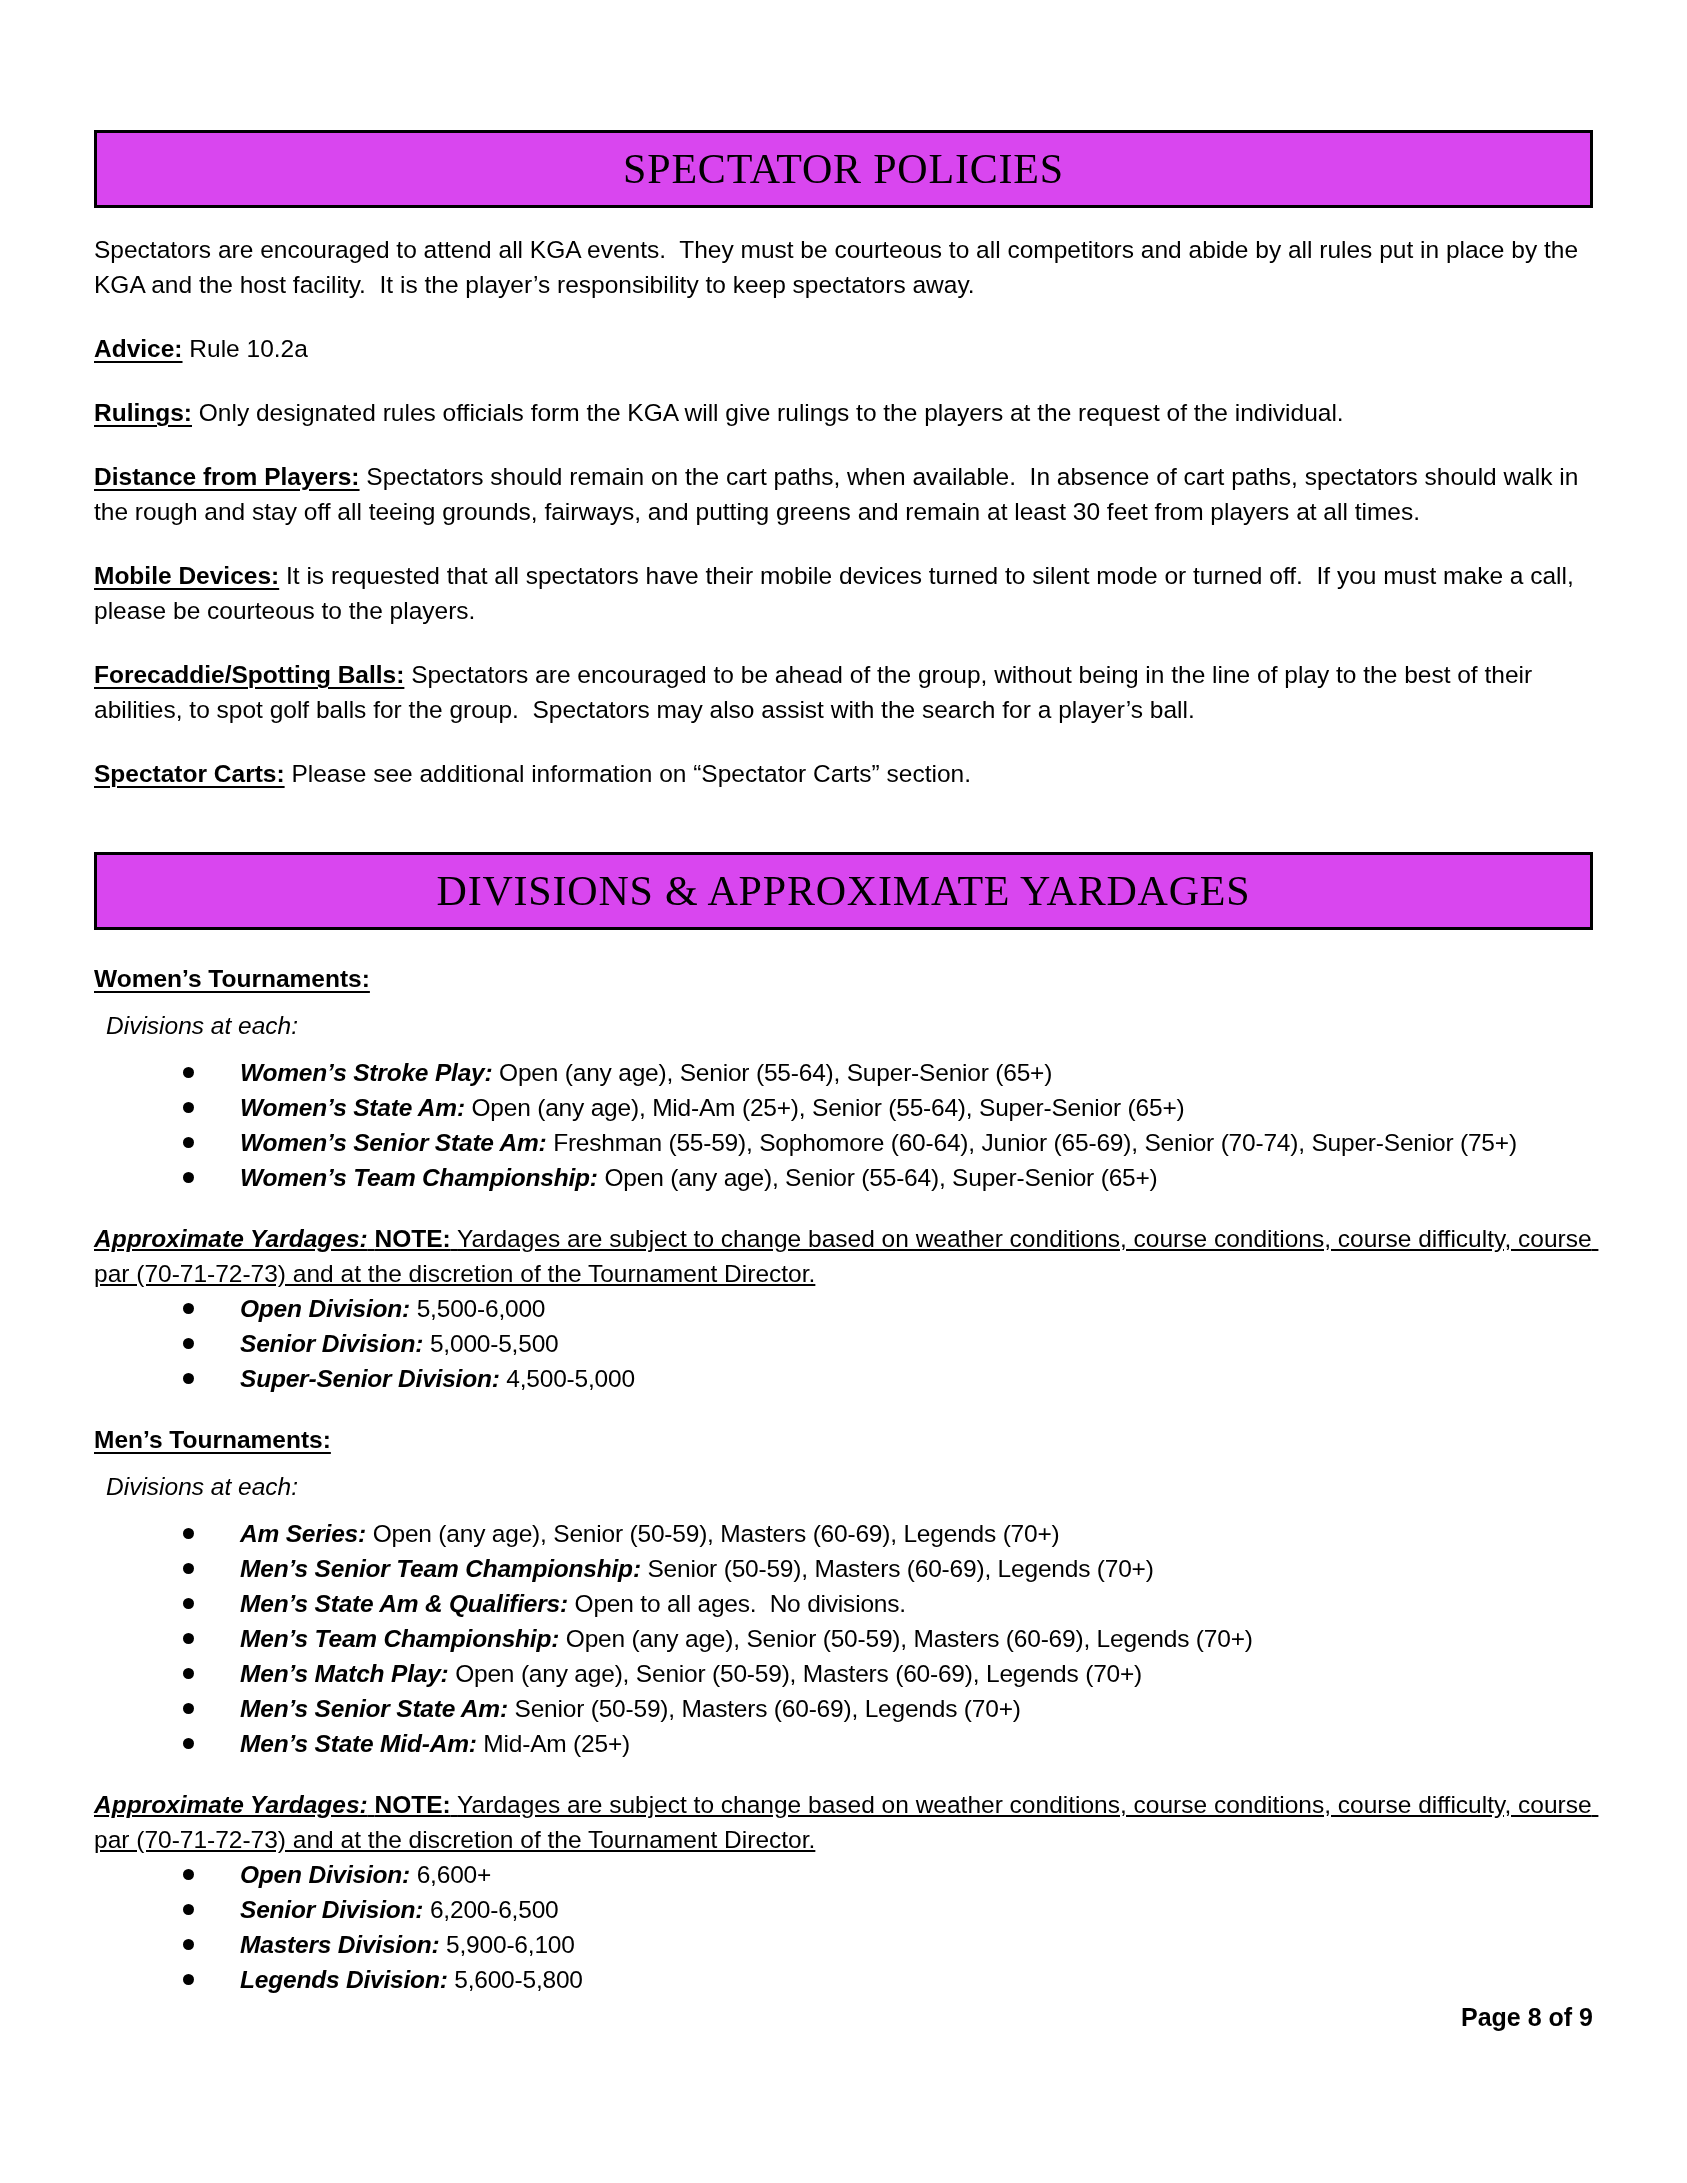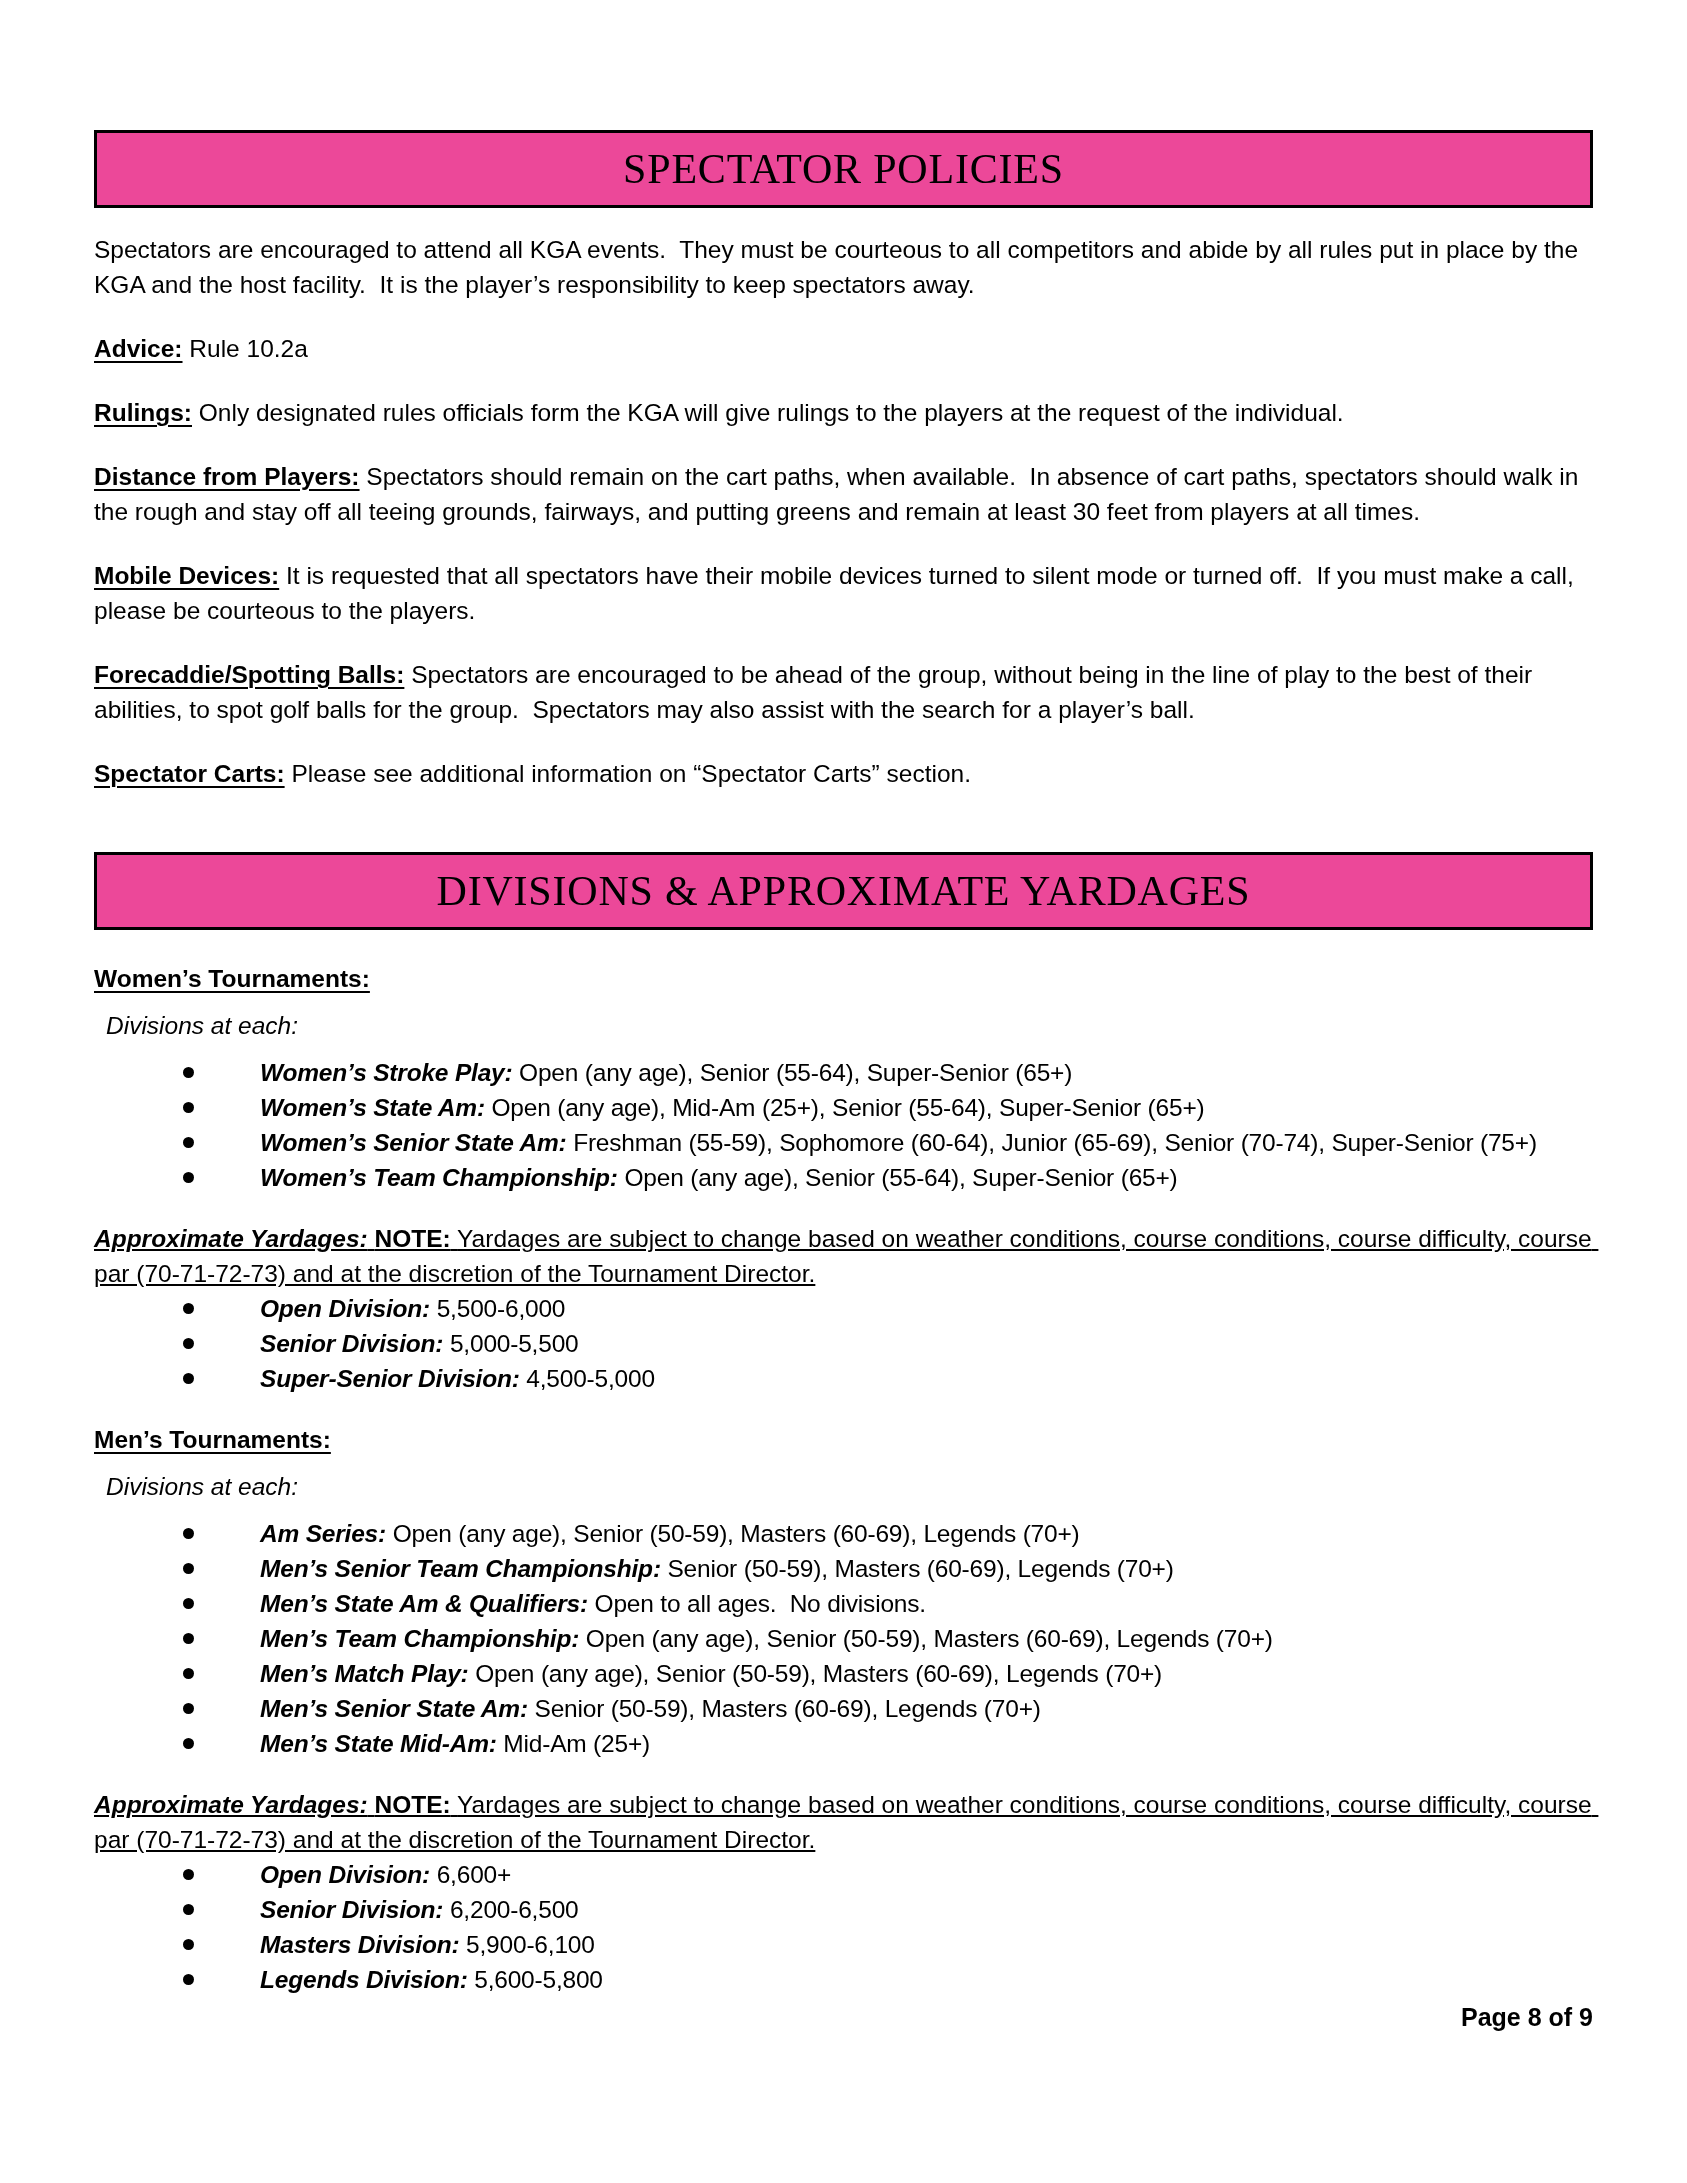--- a/index.html
+++ b/index.html
@@ -13,21 +13,21 @@
     font-family: "Liberation Sans", sans-serif;
     font-size: 24.5px;
     line-height: 35px;
     color: #000000;
   }
 
   .banner {
     box-sizing: border-box;
     height: 78px;
     border: 3.4px solid #000000;
-    background: #ec4899;
+    background: #d946ef;
     display: flex;
     align-items: center;
     justify-content: center;
     text-align: center;
   }
   .banner h1 {
     margin: 0;
     font-family: "Liberation Serif", serif;
     font-weight: 400;
     font-size: 42px;
@@ -69,21 +69,21 @@
     white-space: nowrap;
   }
   .dot {
     flex: none;
     width: 11px;
     height: 11px;
     border-radius: 50%;
     background: #000000;
     margin-top: 11.8px;
   }
-  .li-body { margin-left: 66px; letter-spacing: -0.2px; white-space: pre; }
+  .li-body { margin-left: 46px; letter-spacing: -0.2px; white-space: pre; }
   .bi { font-weight: bold; font-style: italic; }
 
   .footer {
     position: absolute;
     top: 2000px;
     right: 94px;
     font-weight: bold;
     font-size: 25px;
     line-height: 34px;
   }

